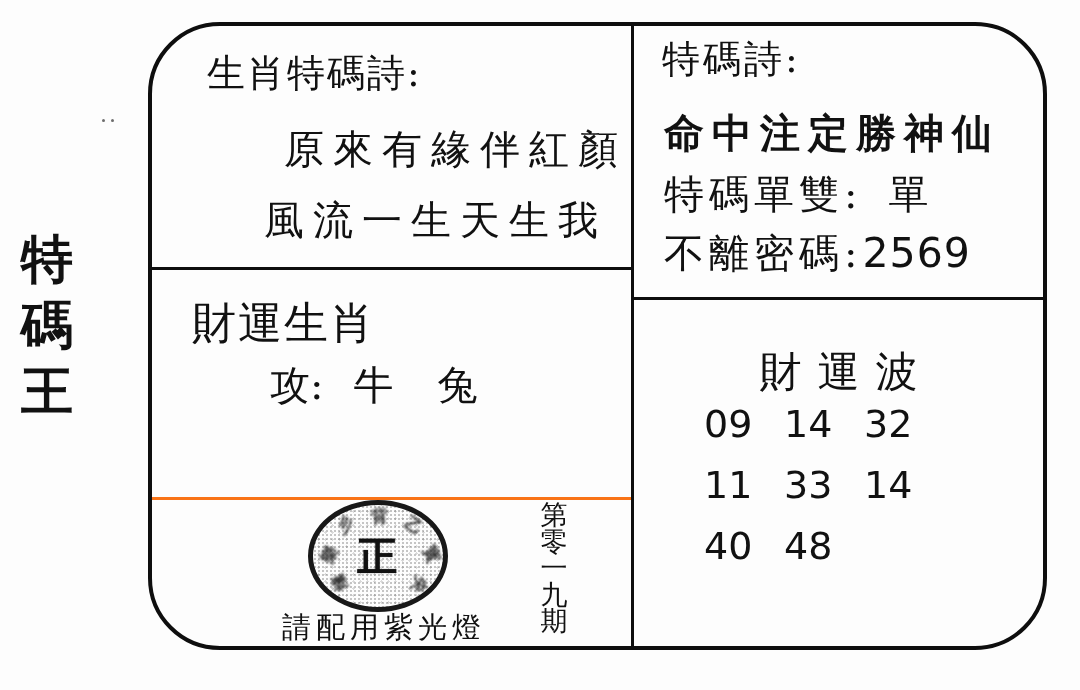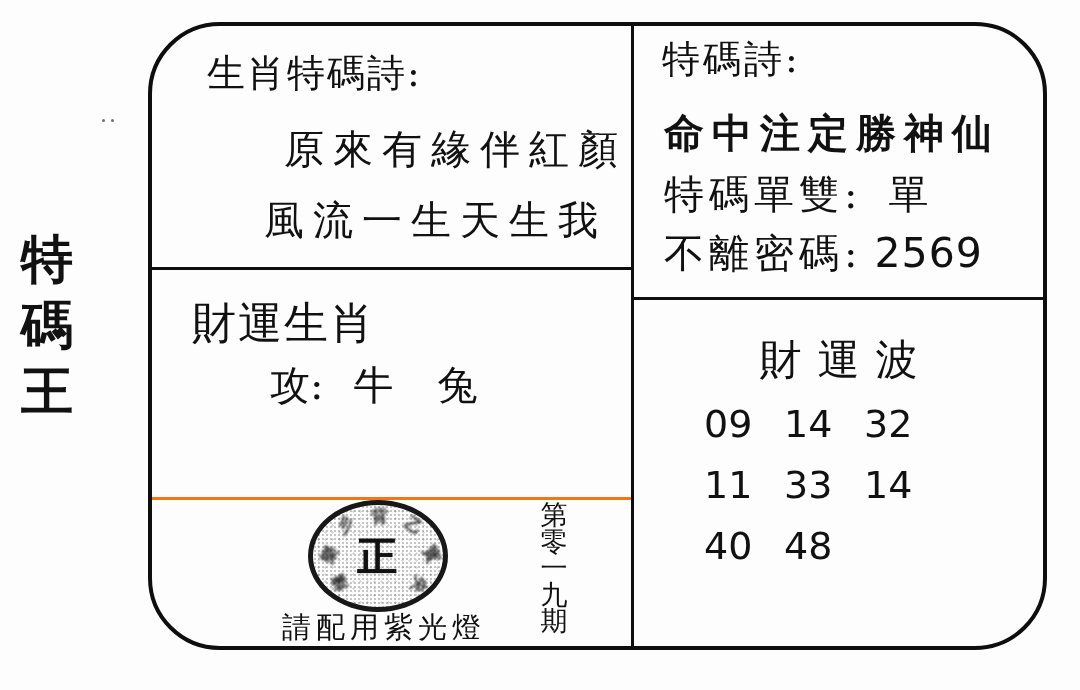--- a/index.html
+++ b/index.html
@@ -108,27 +108,27 @@
     font-size: 27px; line-height: 26.5px; font-weight: 500;
   }
 
   
   .sp-title { position: absolute; left: 28px; top: 8px; font-size: 38px; letter-spacing: 3px; white-space: nowrap; }
   .sp-line  { position: absolute; left: 30px; top: 80px; font-size: 40px; letter-spacing: 8px; white-space: nowrap; font-weight: bold; }
   .sp-row1  { position: absolute; left: 30px; top: 141px; font-size: 40px; letter-spacing: 5px; white-space: nowrap; text-align: center; }
   .sp-row2  { position: absolute; left: 30px; top: 200px; font-size: 40px; letter-spacing: 5px; white-space: nowrap; }
   .sp-val   { margin-left: 26px; }
   .sp-code  {
-    margin-left: 12px; letter-spacing: 1px;
+    letter-spacing: 1px;
     font-family: "DejaVu Sans", sans-serif; font-size: 41px;
   }
 
   
   .wave-title {
-    position: absolute; left: 0; top: 32px; width: 100%;
+    position: absolute; left: 0; top: 44px; width: 100%;
     text-align: center; font-size: 42px;
     letter-spacing: 16px; text-indent: 16px;
     white-space: nowrap;
   }
   .wave-grid {
     position: absolute; left: 70px; top: 104px;
     display: grid; grid-template-columns: 80px 80px 76px;
     row-gap: 21px;
     font-family: "DejaVu Sans", sans-serif;
     font-size: 38px; line-height: 40px;

